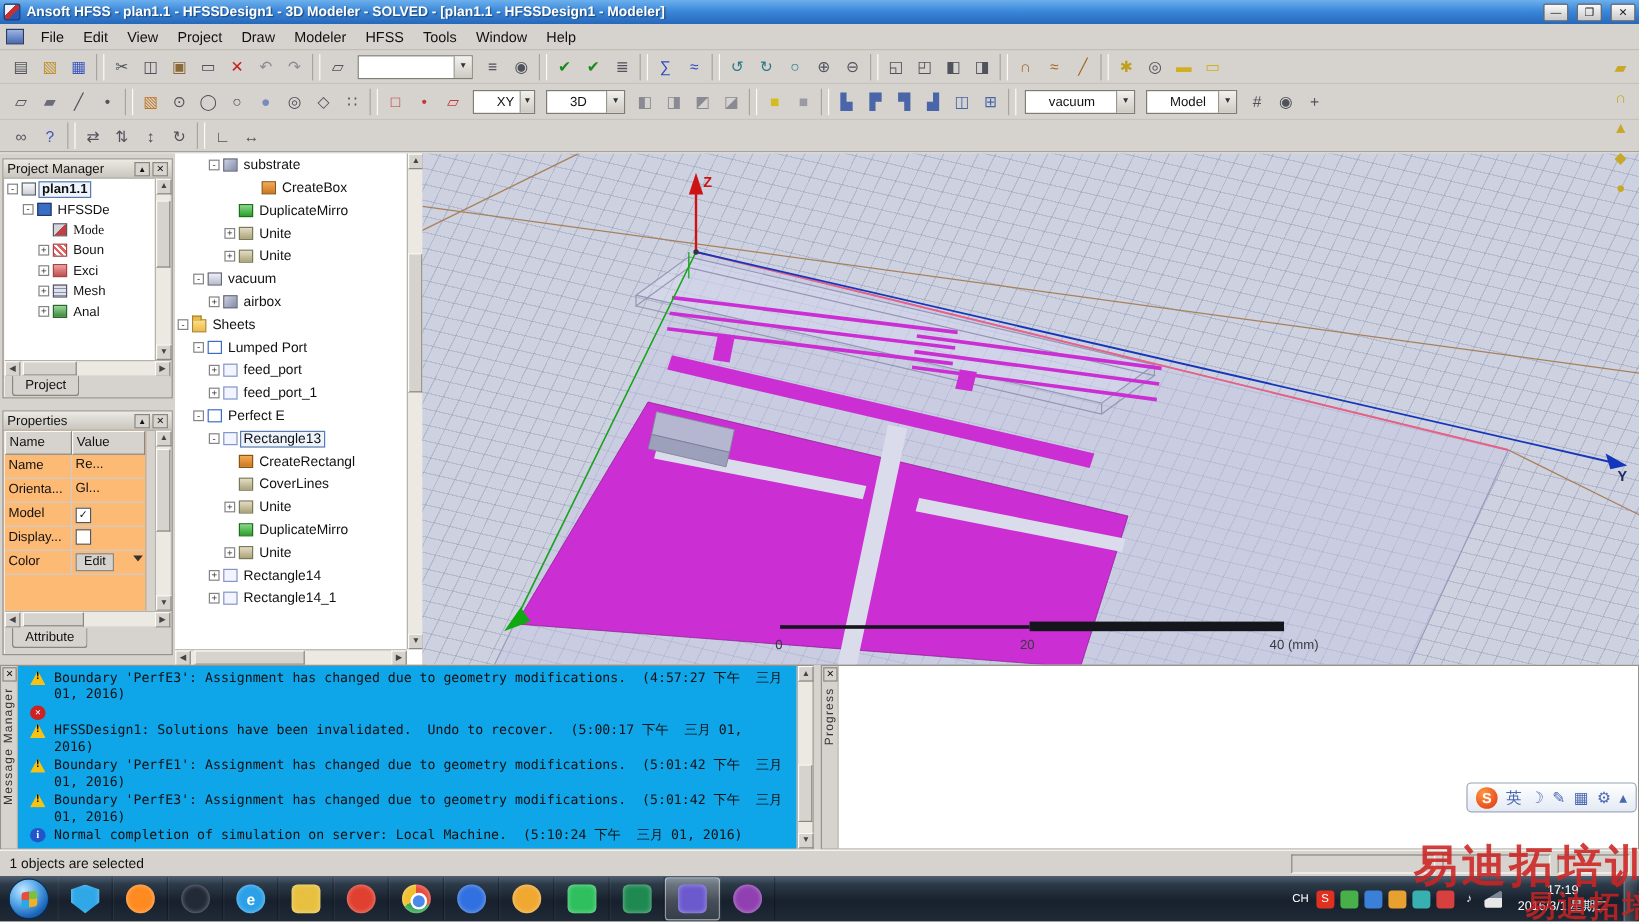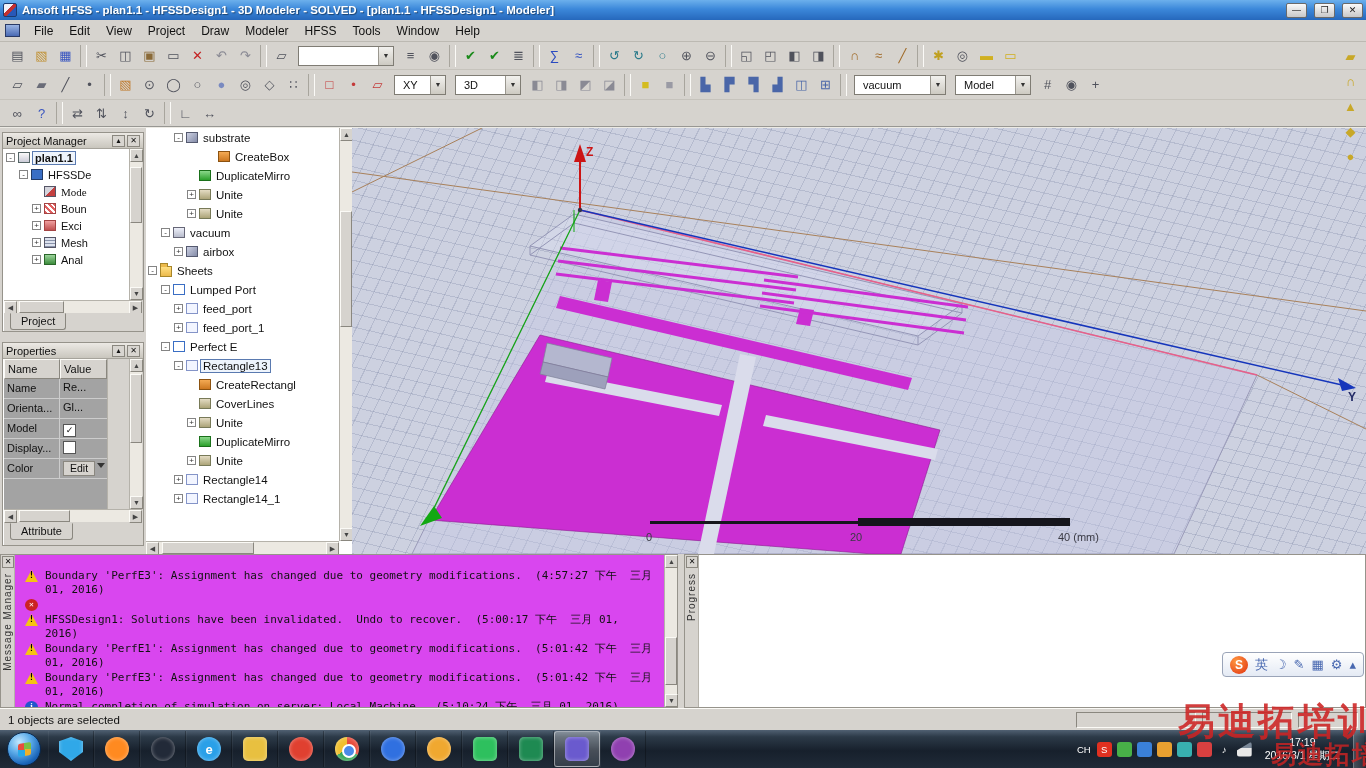--- a/index.html
+++ b/index.html
@@ -20,21 +20,21 @@
 
 .tbrow{position:absolute;left:0;width:1366px;background:#d6d3ce;display:flex;align-items:center;padding-left:6px;gap:1px}
 #tb1{top:42px;height:28px;border-bottom:1px solid #c6c3bc}
 #tb2{top:70px;height:30px;border-bottom:1px solid #c6c3bc}
 #tb3{top:100px;height:28px;border-bottom:2px groove #eceae4}
 .tbseg{display:flex;align-items:center;gap:1px}
 .tbtn{width:23px;height:22px;display:flex;align-items:center;justify-content:center;border:1px solid transparent;border-radius:2px;flex:none}
 .tbtn i{font-style:normal;font-size:13px;line-height:1}
 .tbtn.sep{width:7px;height:22px;border:none;border-left:1px solid #a8a59d;border-right:1px solid #fbfaf7;border-radius:0;margin:0 2px}
 .combo{height:20px;background:#fff;border:1px solid #7f7c74;display:flex;align-items:center;margin:0 4px;flex:none}
-.combo .cval{flex:1;padding:0 8px;font-size:11px;white-space:nowrap;overflow:hidden}
+.combo .cval{flex:1;padding:0 19px;font-size:11px;white-space:nowrap;overflow:hidden}
 .combo .cbtn{width:15px;height:100%;background:linear-gradient(#f2f1ee,#cdcac2);border-left:1px solid #9a978f;display:flex;align-items:center;justify-content:center;font-size:7px;color:#333}
 #tbright{position:absolute;right:2px;top:45px;width:27px;display:flex;flex-direction:column;align-items:center;gap:3px;z-index:6}
 
 
 #main{position:absolute;left:0;top:128px;width:1366px;height:426px;background:#d6d3ce}
 
 
 .panel{position:absolute;left:2px;width:142px;border:1px solid #96938b;background:#d6d3ce;box-shadow:1px 1px 0 #fff inset}
 .ptitle{height:16px;background:linear-gradient(#ece9e4,#c9c6be);border-bottom:1px solid #a6a39b;display:flex;align-items:center;padding:0 3px;font-size:11px}
 .ptitle .sp{flex:1}
@@ -82,21 +82,21 @@
 .tabrow{display:flex;align-items:flex-start;padding-left:6px;gap:2px;background:#d6d3ce}
 .tab{border:1px solid #8a877f;border-top:1px solid #d6d3ce;background:#d6d3ce;padding:1px 10px 2px;font-size:11px;border-radius:0 0 3px 3px}
 
 
 #pm-tree{position:absolute;left:1px;top:16px;width:127px;height:151px}
 #pm-vscroll{position:absolute;right:1px;top:16px;width:13px;height:151px}
 #pm-hscroll{position:absolute;left:1px;right:1px;top:167px;height:13px}
 #pm-tabs{position:absolute;left:1px;right:1px;top:180px;height:18px}
 
 
-#prop-table{position:absolute;left:1px;top:16px;width:104px;height:150px;background:#a3a3a3;border-right:1px solid #b5b2aa;font-size:11px;overflow:hidden}
+#prop-table{position:absolute;left:1px;top:16px;width:118px;height:150px;background:#fdba74;border-right:1px solid #b5b2aa;font-size:11px;overflow:hidden}
 #prop-vscroll{position:absolute;right:1px;top:16px;width:13px;height:150px}
 #prop-hscroll{position:absolute;left:1px;right:1px;top:166px;height:13px}
 #prop-tabs{position:absolute;left:1px;right:1px;top:180px;height:18px}
 .prow{display:flex;height:20px;border-bottom:1px solid #ccc}
 .pcell-n{width:56px;padding:3px 3px 0;border-right:1px solid #ccc;overflow:hidden;white-space:nowrap}
 .pcell-v{flex:1;padding:2px 3px 0;overflow:hidden;white-space:nowrap;position:relative}
 .phead{border-bottom:none}
 .phead .pcell-n,.phead .pcell-v{background:#d6d3ce;border:1px solid;border-color:#fbfaf6 #8a877f #8a877f #fbfaf6;padding-top:3px}
 .pcell-v.cb-on::before,.pcell-v.cb-off::before{content:"";display:inline-block;width:11px;height:11px;border:1px solid #555;background:#fff;vertical-align:-2px;text-align:center;font-size:9px;line-height:11px;color:#111}
 .pcell-v.cb-on::before{content:"✓"}
@@ -114,21 +114,21 @@
 #viewport svg{position:absolute;left:0;top:0;width:100%;height:100%}
 
 
 #msgzone{position:absolute;left:0;top:554px;width:1366px;height:154px;background:#d6d3ce}
 .dockpane{position:absolute;top:0;height:154px;border:1px solid #96938b;background:#d6d3ce}
 #msg-panel{left:0;width:678px}
 #prog-panel{left:684px;width:682px}
 .vstrip{position:absolute;left:0;top:0;width:14px;height:100%;background:#d6d3ce;border-right:1px solid #b5b2aa}
 .vstrip .xbtn{width:12px;height:12px;margin:1px 0 0 1px;border:1px solid #8a877f;background:#d8d5d0;font-size:8px;line-height:1;display:flex;align-items:center;justify-content:center}
 .vstrip .vlabel{position:absolute;left:1px;top:18px;writing-mode:vertical-rl;transform:rotate(180deg);font-size:10px;color:#333;letter-spacing:1px}
-.msgbody{position:absolute;left:14px;top:0;right:13px;bottom:0;background:#d946ef;overflow:hidden;padding-top:13px}
+.msgbody{position:absolute;left:14px;top:0;right:13px;bottom:0;background:#0ea5e9;overflow:hidden;padding-top:2px}
 #msg-vscroll{position:absolute;right:0;top:0;width:13px;height:152px}
 .progbody{position:absolute;left:14px;top:0;right:0;bottom:0;background:#fff}
 .mrow{display:flex;align-items:flex-start;padding:1px 6px 1px 10px;font-family:"DejaVu Sans Mono",monospace;font-size:11px;line-height:13.5px}
 .mi{flex:none;width:13px;height:12px;margin:1px 7px 0 0;display:flex;align-items:flex-end;justify-content:center}
 .mi.warn{background:#f6c312;clip-path:polygon(50% 0,100% 100%,0 100%);color:#000;font-size:9px;font-weight:bold}
 .mi.warn::after{content:"!"}
 .mi.error{background:#cc2222;border-radius:50%;color:#fff;font-size:8px;font-weight:bold;align-items:center}
 .mi.error::after{content:"✕"}
 .mi.info{background:#2255cc;border-radius:50%;color:#fff;font-size:9px;font-weight:bold;font-family:"Liberation Serif",serif;align-items:center}
 .mi.info::after{content:"i"}

